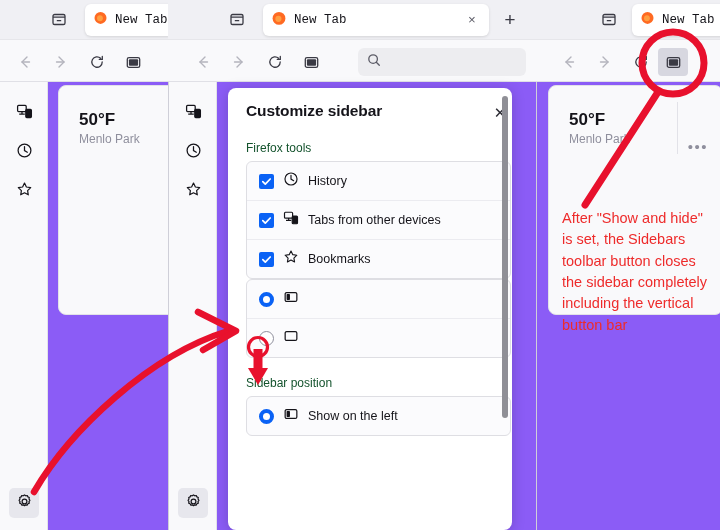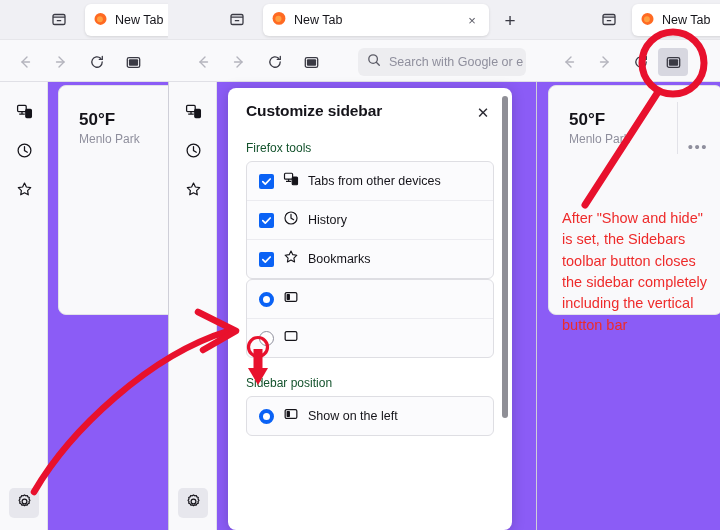--- a/index.html
+++ b/index.html
@@ -11,20 +11,21 @@
   }
   #root { position: relative; width: 720px; height: 530px; background: #ffffff; }
 
   
   .win { position: absolute; top: 0; height: 530px; background: #f9f9fb; overflow: hidden; }
   .win-border-l { position:absolute; left:0; top:0; bottom:0; width:1px; background:#cfcfd8; }
 
   .tabstrip {
     position: absolute; left: 0; right: 0; top: 0; height: 40px;
     background: #f0f0f4;
+    font-family: Liberation Mono, monospace;
   }
   .tabstrip-bottom { position:absolute; left:0; right:0; bottom:0; height:1px; background:#e6e6ea; }
 
   .listall-btn {
     position: absolute; top: 8px; width: 26px; height: 26px;
     border-radius: 4px; display: flex; align-items: center; justify-content: center;
   }
   .tab {
     position: absolute; top: 4px; height: 32px;
     background: #ffffff; border-radius: 6px;
@@ -62,21 +63,21 @@
   .weather-dots { position:absolute; right: 14px; top: 52px; color: #8f8f9d; font-size: 15px; letter-spacing: 1.5px; }
   .weather-divider { position:absolute; width:1px; background:#e2e2e8; }
 
   
   .panel {
     position: absolute; left: 228px; top: 88px; width: 284px; height: 442px;
     background: #ffffff; border-radius: 8px;
     box-shadow: 0 2px 14px rgba(0,0,0,.18);
     overflow: hidden;
   }
-  .panel-inner { position:absolute; left:0; top:0; right:0; bottom:0; padding: 14px 18px 0 18px; }
+  .panel-inner { position:absolute; left:0; top:0; right:0; bottom:0; padding: 14px 1px 0 18px; }
   .panel-head { display: flex; align-items: flex-start; justify-content: space-between; }
   .panel-title { font-size: 15.5px; font-weight: bold; color: #15141a; letter-spacing: -.1px; }
   .panel-close { width: 20px; height: 20px; display:flex; align-items:center; justify-content:center;
     color: #2b2a33; font-size: 15px; margin-top: 1px; margin-right: 1px;}
   .group-label { font-size: 12px; color: #14532d; margin: 18px 0 6px 0; }
   .group-box { border: 1px solid #dedee3; border-radius: 6px; background: #fbfbfd; overflow: hidden; }
   .opt-row { display: flex; align-items: center; gap: 9px; padding: 9px 12px; }
   .opt-row + .opt-row { border-top: 1px solid #ebebf0; }
   .opt-label { font-size: 12.5px; color: #15141a; white-space: nowrap; }
 
@@ -249,21 +250,20 @@
             <rect x="3.9" y="5.2" width="9.2" height="6.6" rx="1" fill="#3a3a44" stroke="none"></rect>
       </svg>
     </div>
     <div class="urlbar" style="left:190px; right:10px;">
       <span>
         <svg width="14" height="14" viewBox="0 0 14 14" fill="none" stroke="#5b5b66" stroke-width="1.3" stroke-linecap="round">
               <circle cx="6.1" cy="6.1" r="4.3"></circle>
               <path d="M9.3 9.3l3 3"></path>
             </svg>
       </span>
-      <span class="urlbar-text">Search with Google or e</span>
     </div>
     <div class="navbar-bottom"></div>
   </div>
 
   <div class="vbar" style="left:1px; width:48px;">
     <div class="vbar-ico" style="top:18px;">
       <span>
         <svg width="17" height="17" viewBox="0 0 17 17" fill="none" stroke="#15141a" stroke-width="1.25">
           <rect x="1.6" y="2.4" width="8.6" height="6.2" rx="1"></rect>
           <path d="M3.2 11h5.6M6 8.6V11"></path>
@@ -373,40 +373,40 @@
     <div class="group-label">Firefox tools</div>
     <div class="group-box">
       <div class="opt-row">
         <span class="cbx">
           <svg width="11" height="11" viewBox="0 0 11 11" fill="none" stroke="#fff" stroke-width="1.7" stroke-linecap="round" stroke-linejoin="round">
                 <path d="M1.8 5.6l2.5 2.5L9.2 3"></path>
               </svg>
         </span>
         <span>
           <svg width="16" height="16" viewBox="0 0 17 17" fill="none" stroke="#15141a" stroke-width="1.25">
-            <rect x="1.6" y="2.4" width="8.6" height="6.2" rx="1"></rect>
-            <path d="M3.2 11h5.6M6 8.6V11"></path>
-            <rect x="9.8" y="6.4" width="5.6" height="8.2" rx="1" fill="#15141a"></rect>
-          </svg>
-        </span>
-        <span class="opt-label">Tabs from other devices</span>
+                <circle cx="8.5" cy="8.5" r="6.4"></circle>
+                <path d="M8.5 4.6V8.6l2.8 1.7" stroke-linecap="round"></path>
+              </svg>
+        </span>
+        <span class="opt-label">History</span>
       </div>
       <div class="opt-row">
         <span class="cbx">
           <svg width="11" height="11" viewBox="0 0 11 11" fill="none" stroke="#fff" stroke-width="1.7" stroke-linecap="round" stroke-linejoin="round">
                 <path d="M1.8 5.6l2.5 2.5L9.2 3"></path>
               </svg>
         </span>
         <span>
           <svg width="16" height="16" viewBox="0 0 17 17" fill="none" stroke="#15141a" stroke-width="1.25">
-                <circle cx="8.5" cy="8.5" r="6.4"></circle>
-                <path d="M8.5 4.6V8.6l2.8 1.7" stroke-linecap="round"></path>
-              </svg>
-        </span>
-        <span class="opt-label">History</span>
+            <rect x="1.6" y="2.4" width="8.6" height="6.2" rx="1"></rect>
+            <path d="M3.2 11h5.6M6 8.6V11"></path>
+            <rect x="9.8" y="6.4" width="5.6" height="8.2" rx="1" fill="#15141a"></rect>
+          </svg>
+        </span>
+        <span class="opt-label">Tabs from other devices</span>
       </div>
       <div class="opt-row">
         <span class="cbx">
           <svg width="11" height="11" viewBox="0 0 11 11" fill="none" stroke="#fff" stroke-width="1.7" stroke-linecap="round" stroke-linejoin="round">
                 <path d="M1.8 5.6l2.5 2.5L9.2 3"></path>
               </svg>
         </span>
         <span>
           <svg width="16" height="16" viewBox="0 0 17 17" fill="none" stroke="#15141a" stroke-width="1.2" stroke-linejoin="round">
                 <path d="M8.5 2.1l1.9 3.9 4.3.6-3.1 3 .7 4.2-3.8-2-3.8 2 .7-4.2-3.1-3 4.3-.6z"></path>

